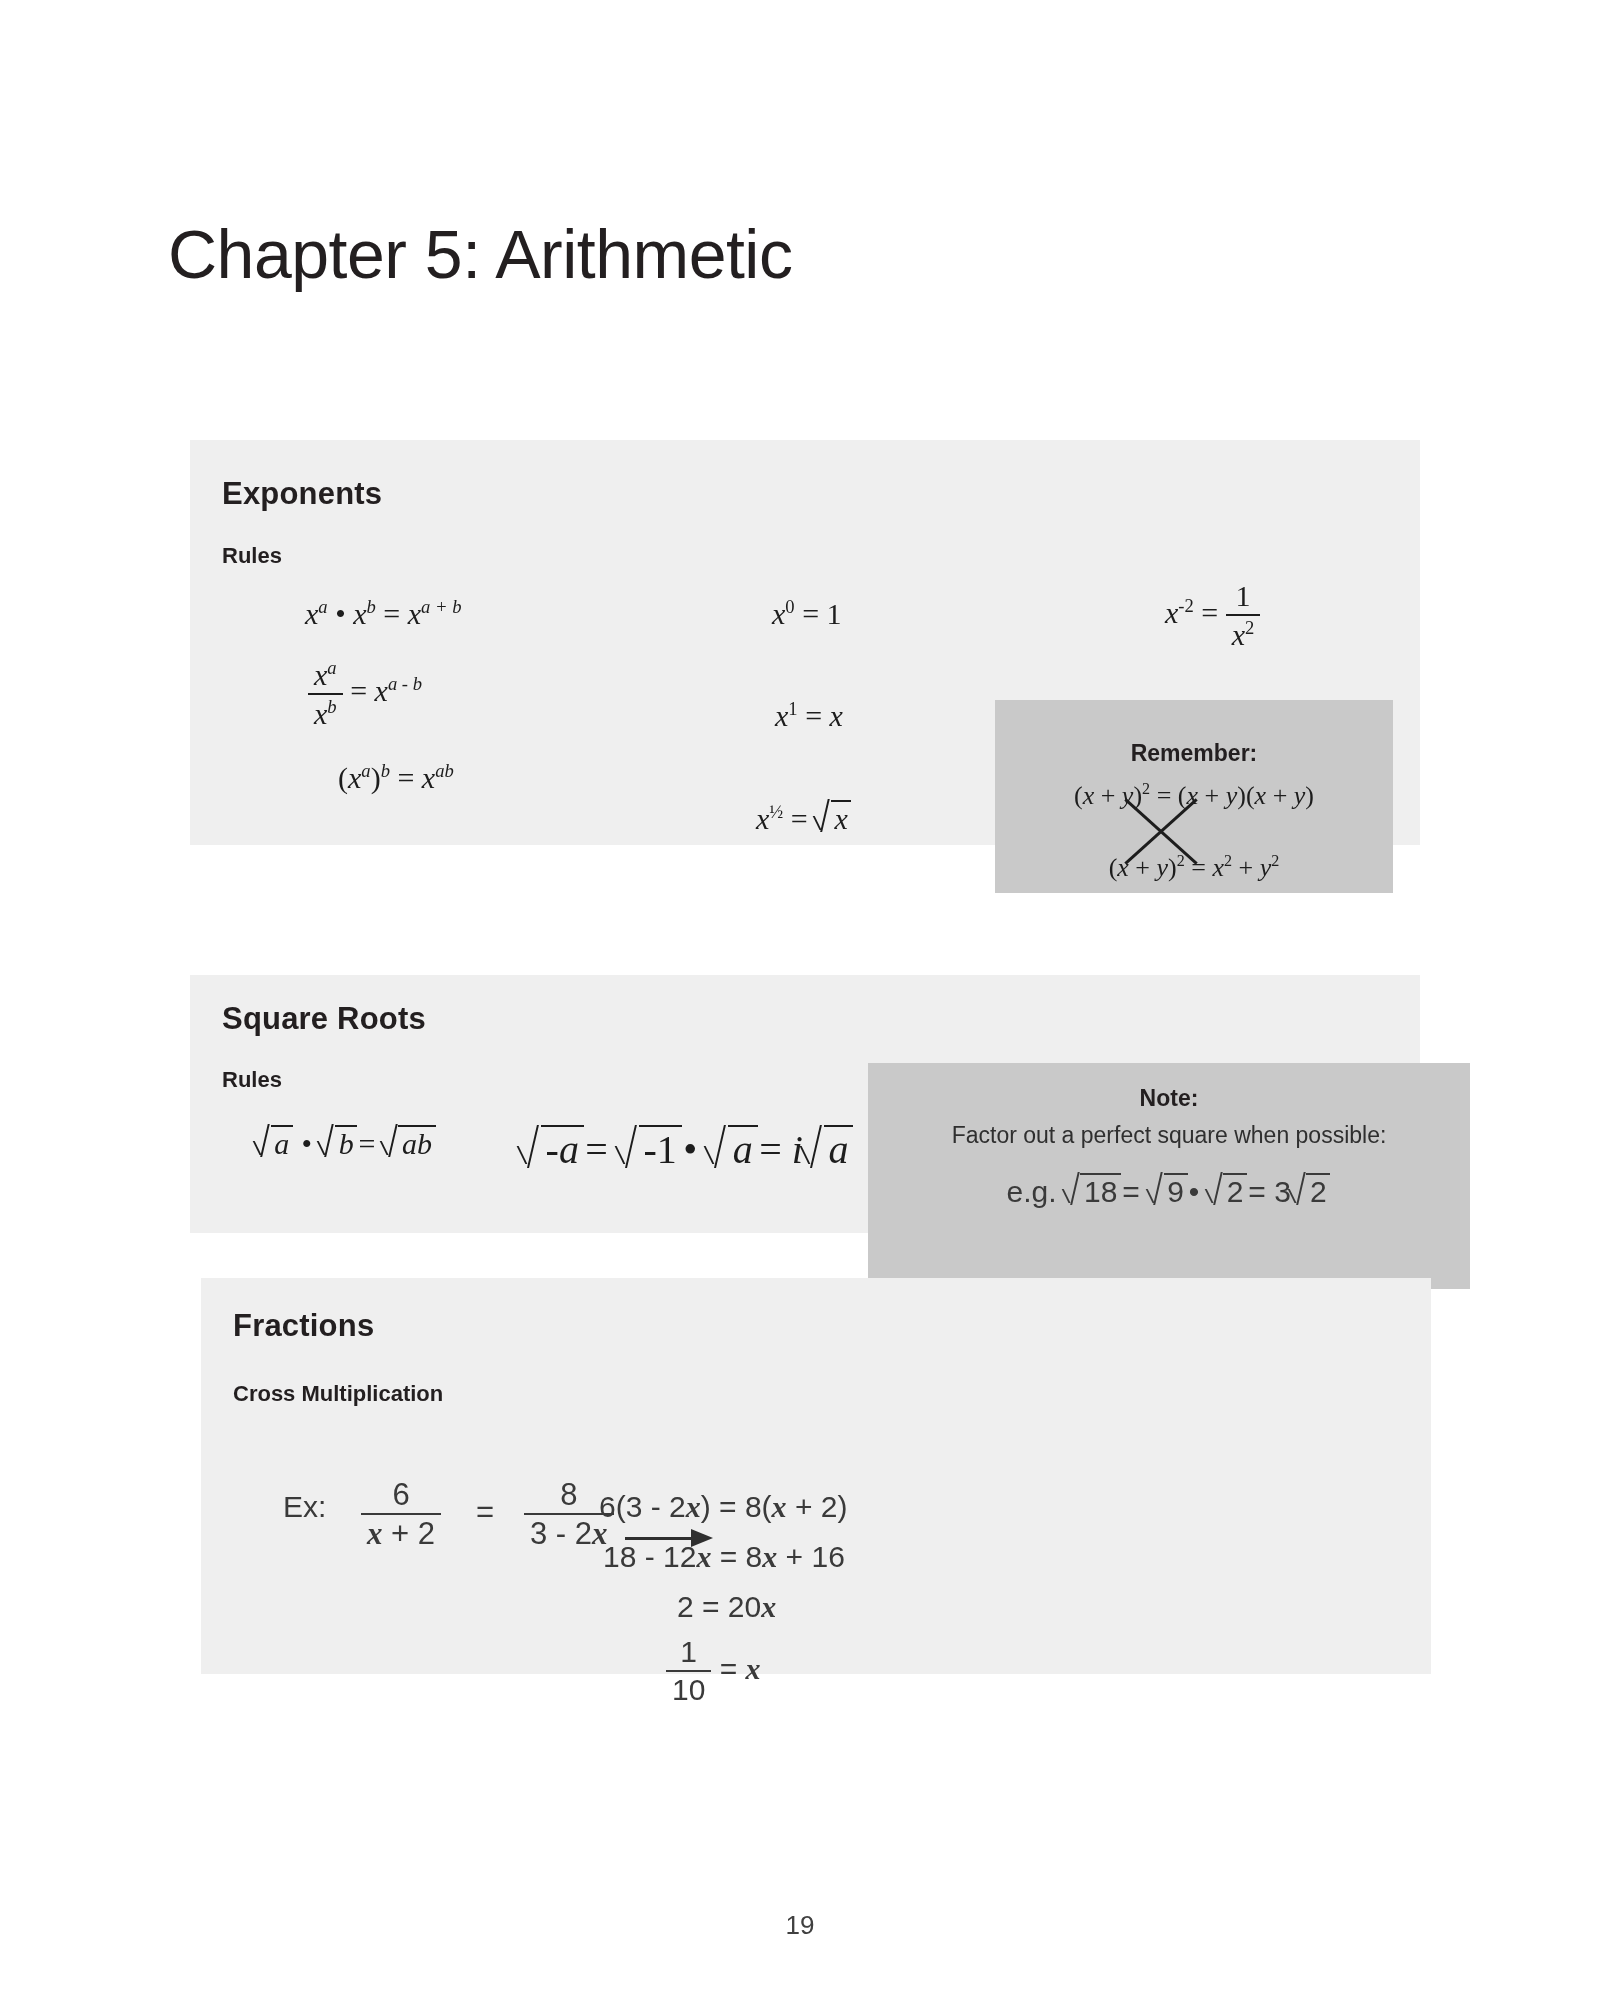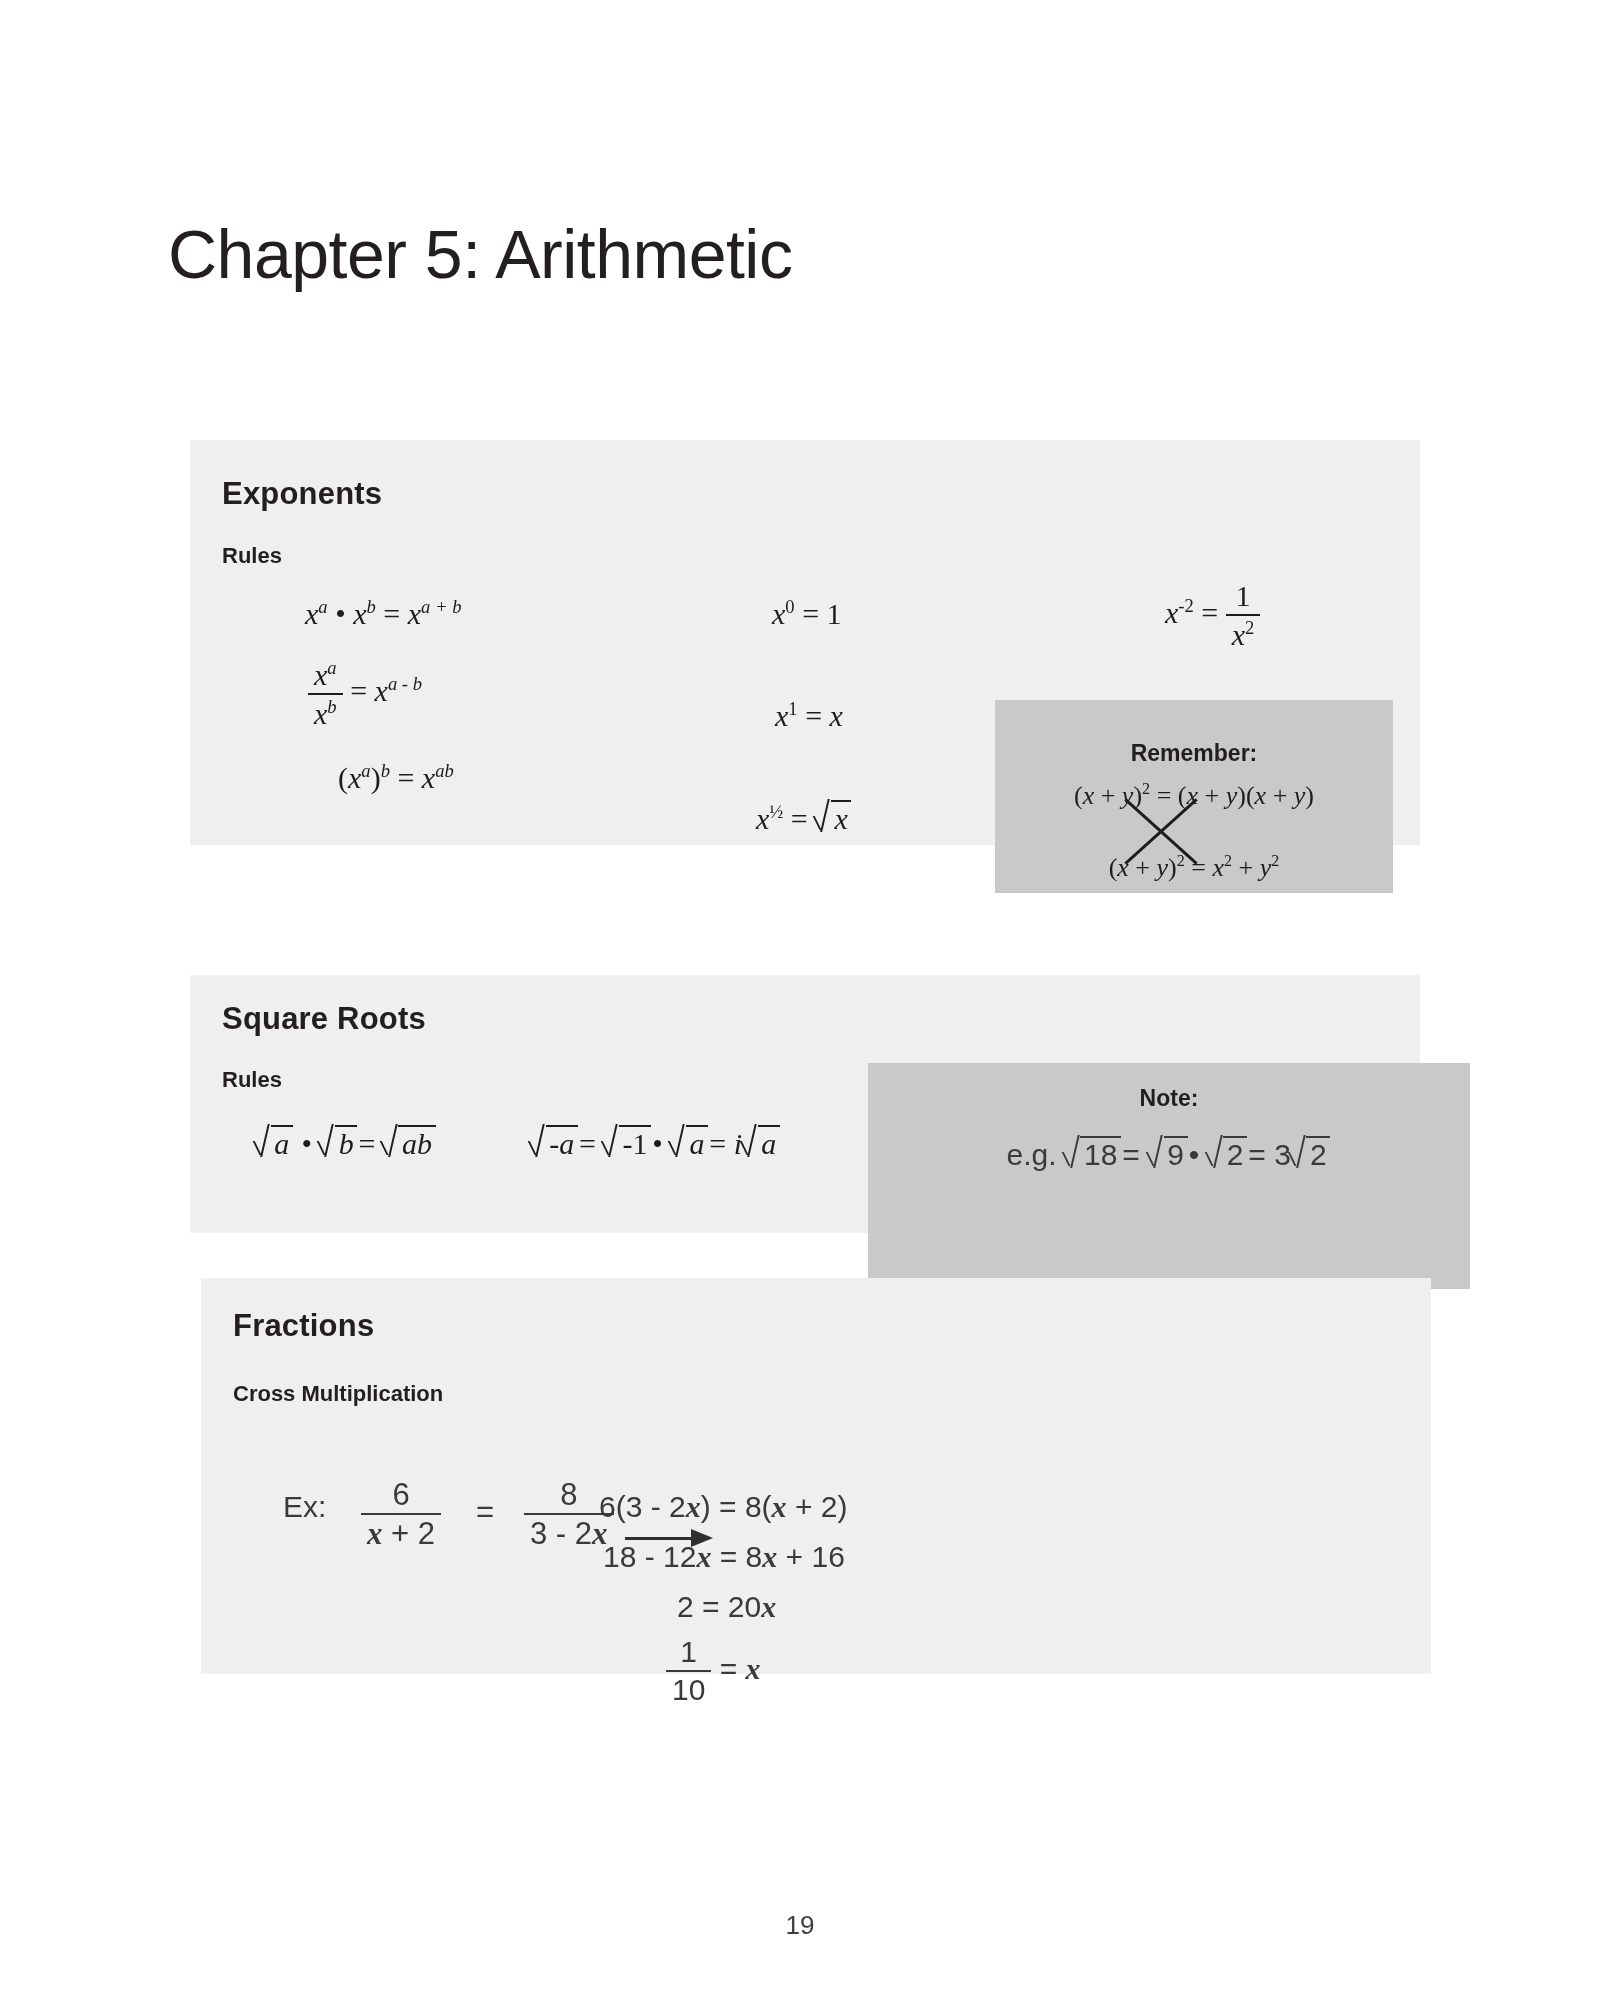--- a/index.html
+++ b/index.html
@@ -318,30 +318,31 @@
 
   <div class="panel-sub" style="left:32px; top:92px;">Rules</div>
 
   <div class="eq math" style="left:65px; top:148px; font-size:30px;">
     <span class="rad"><span class="rad-body"><span>a</span></span></span>
     <span class="op">•</span>
     <span class="rad"><span class="rad-body"><span>b</span></span></span><span class="op">=</span>
     <span class="rad"><span class="rad-body"><span>ab</span></span></span>
   </div>
 
-  <div class="eq math" style="left:340px; top:148px; font-size:30px;">
+  <div class="eq math" style="left:330px; top:148px; font-size:40px;">
     <span class="rad"><span class="rad-body"><span>-a</span></span></span><span class="op">=</span>
     <span class="rad"><span class="rad-body"><span class="op">-1</span></span></span><span class="op">•</span>
     <span class="rad"><span class="rad-body"><span>a</span></span></span><span class="op">=</span>
     <span>i</span><span class="rad"><span class="rad-body"><span>a</span></span></span>
   </div>
 </div>
 
 <div class="callout" id="callout-note">
   <div class="callout-title" style="margin-top:22px;">Note:</div>
+  <div class="callout-text" style="margin-top:10px;">Factor out a perfect square when possible:</div>
 
   <div class="math-sans" style="font-size:30px; margin-top:22px;">
     <span>e.g.</span>
     <span class="rad"><span class="rad-body"><span>18</span></span></span><span>=</span>
     <span class="rad"><span class="rad-body"><span>9</span></span></span><span>•</span>
     <span class="rad"><span class="rad-body"><span>2</span></span></span><span>=</span>
     <span>3</span><span class="rad"><span class="rad-body"><span>2</span></span></span>
   </div>
 </div>
 

